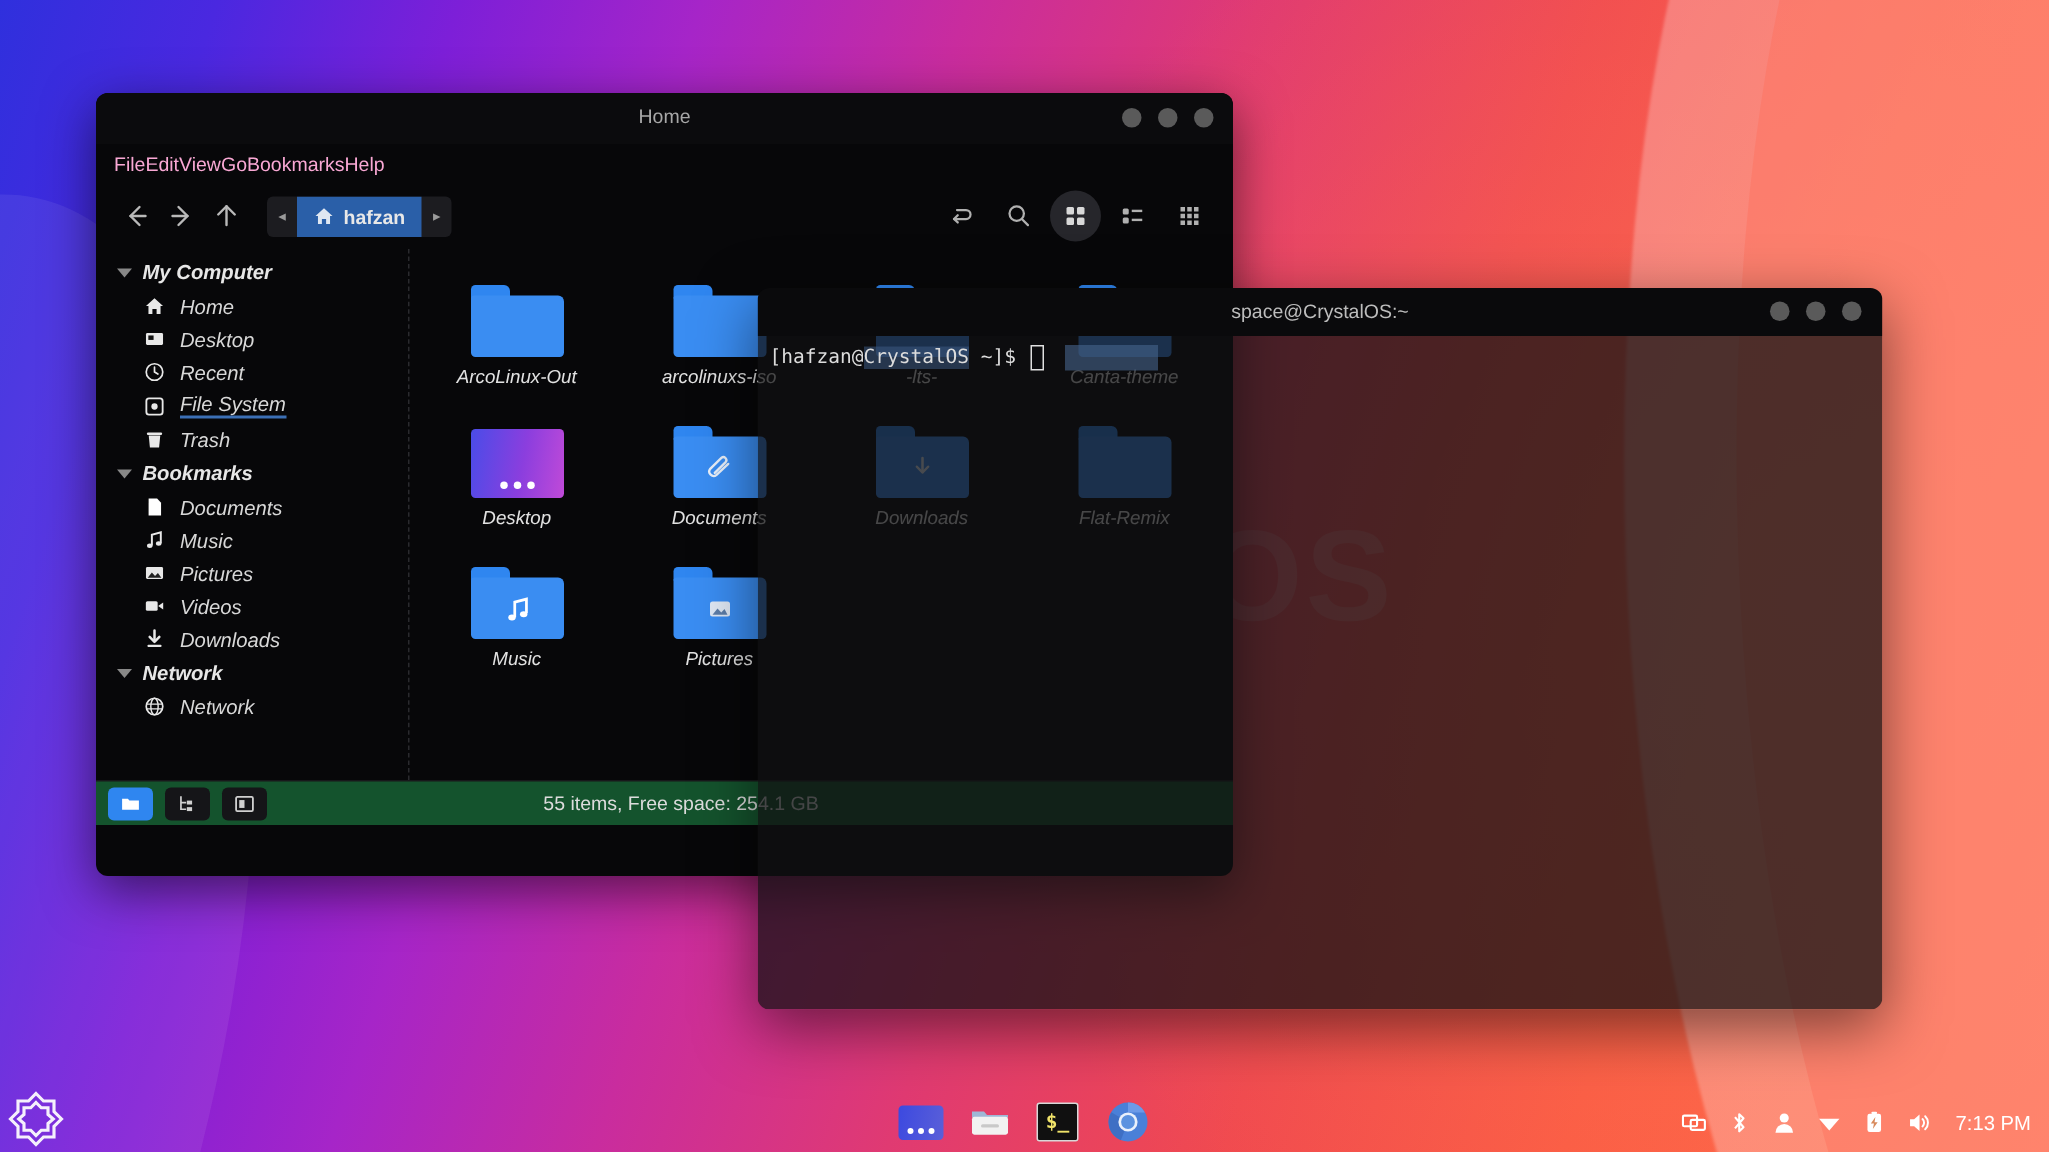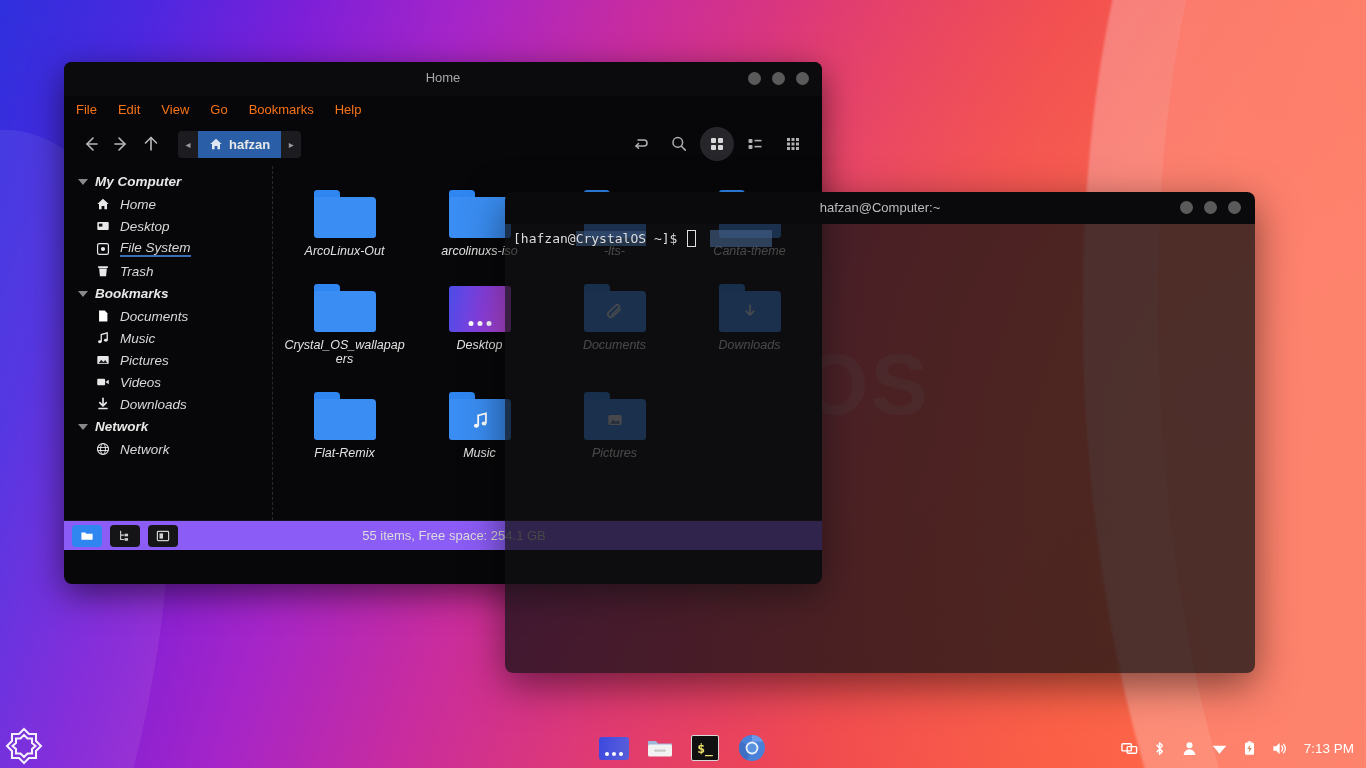--- a/index.html
+++ b/index.html
@@ -76,22 +76,22 @@
   }
   #fm-title {
     position: absolute; left: 0; right: 0; top: 8px;
     text-align: center; font-size: 13px; color: #a8a8a8;
   }
   .wbtns { position: absolute; right: 13px; top: 10px; display: flex; gap: 11px; }
   .wbtn { width: 13px; height: 13px; border-radius: 50%; background: #5a5a5a; }
 
   #fm-menubar {
     height: 26px; display: flex; align-items: center;
-    padding-left: 12px; gap: 21px;
-    font-size: 13px; color: #f97316;
+    padding-left: 12px; 
+    font-size: 13px; color: #f9a8d4;
   }
   #fm-menubar span { cursor: default; }
 
   #fm-toolbar {
     height: 44px; display: flex; align-items: center;
     padding: 0 12px; gap: 0px; position: relative;
   }
   .navbtn {
     width: 30px; height: 30px; display: flex; align-items: center;
     justify-content: center; color: #b9b9b9; font-size: 17px;
@@ -178,21 +178,21 @@
   }
   .desk-dots {
     position: absolute; left: 50%; bottom: 6px; transform: translateX(-50%);
     display: flex; gap: 4px;
   }
   .desk-dots i { width: 5px; height: 5px; border-radius: 50%; background: #fff; display: block; }
 
   #fm-status {
     height: 30px; display: flex; align-items: center;
     padding-left: 8px; gap: 8px;
-    background: #8b5cf6; border-top: 1px solid #18181b;
+    background: #14532d; border-top: 1px solid #18181b;
   }
   .sb-modebtn {
     width: 30px; height: 22px; border-radius: 4px; background: #151518;
     display: flex; align-items: center; justify-content: center; color: #d0d0d0;
   }
   .sb-modebtn.active { background: #2f86f0; }
   #status-text {
     flex: 1; text-align: center; font-size: 13px; color: #dcdcdc;
     margin-right: 100px;
   }
@@ -383,20 +383,29 @@
             <svg width="14" height="14" viewBox="0 0 16 16">
                 <rect x="1.5" y="3.5" width="13" height="9" rx="1" fill="#e8e8e8"></rect>
                 <rect x="3.3" y="5.3" width="4" height="3.4" fill="#111"></rect>
               </svg>
           </span>
           <span>Desktop</span>
         </div>
         <div class="sb-item">
           <span class="sb-ico">
             <svg width="14" height="14" viewBox="0 0 16 16">
+                <circle cx="8" cy="8" r="6.3" fill="none" stroke="#e8e8e8" stroke-width="1.3"></circle>
+                <path d="M8 4.3 V8 L10.6 9.6" stroke="#e8e8e8" stroke-width="1.3" fill="none" stroke-linecap="round"></path>
+              </svg>
+          </span>
+          <span>Recent</span>
+        </div>
+        <div class="sb-item">
+          <span class="sb-ico">
+            <svg width="14" height="14" viewBox="0 0 16 16">
                 <rect x="1.8" y="1.8" width="12.4" height="12.4" rx="2" fill="none" stroke="#e8e8e8" stroke-width="1.4"></rect>
                 <circle cx="8" cy="8" r="2.4" fill="#e8e8e8"></circle>
               </svg>
           </span>
           <span class="sb-underline">File System</span>
         </div>
         <div class="sb-item">
           <span class="sb-ico">
             <svg width="14" height="14" viewBox="0 0 16 16">
                 <rect x="2.2" y="2.6" width="11.6" height="1.9" rx="0.9" fill="#e8e8e8"></rect>
@@ -509,29 +518,20 @@
           <div class="fitem">
             <div class="ficon">
               <div class="folder">
                   <div class="tab"></div>
                   <div class="body"></div>
                 </div>
             </div>
             <div class="flabel">Canta-theme</div>
           </div>
 
-          <div class="fitem">
-            <div class="ficon">
-              <div class="folder">
-                  <div class="tab"></div>
-                  <div class="body"></div>
-                </div>
-            </div>
-            <div class="flabel">Crystal_OS_wallapapers</div>
-          </div>
 
           <div class="fitem">
             <div class="ficon">
               <div class="desk-thumb">
                   <div class="desk-dots">
                     <i></i>
                     <i></i>
                     <i></i>
                   </div>
                 </div>
@@ -637,21 +637,21 @@
             <rect x="1.6" y="2.6" width="12.8" height="10.8" rx="1" fill="none" stroke="#d0d0d0" stroke-width="1.4"></rect>
             <rect x="4" y="5" width="4" height="6" fill="#d0d0d0"></rect>
           </svg>
       </div>
       <div id="status-text">55 items, Free space: 254.1 GB</div>
     </div>
   </div>
 
   <div id="term">
     <div id="term-title">
-      <div id="term-title-text">hafzan@Computer:~</div>
+      <div id="term-title-text">space@CrystalOS:~</div>
       <div class="wbtns">
         <div class="wbtn"></div>
         <div class="wbtn"></div>
         <div class="wbtn"></div>
       </div>
     </div>
     <div id="term-body">
       <div id="prompt-line">
         <span>[hafzan@</span><span class="p-host">CrystalOS</span><span> ~]$</span><span class="cursor"></span><span class="sel-block"></span>
       </div>

